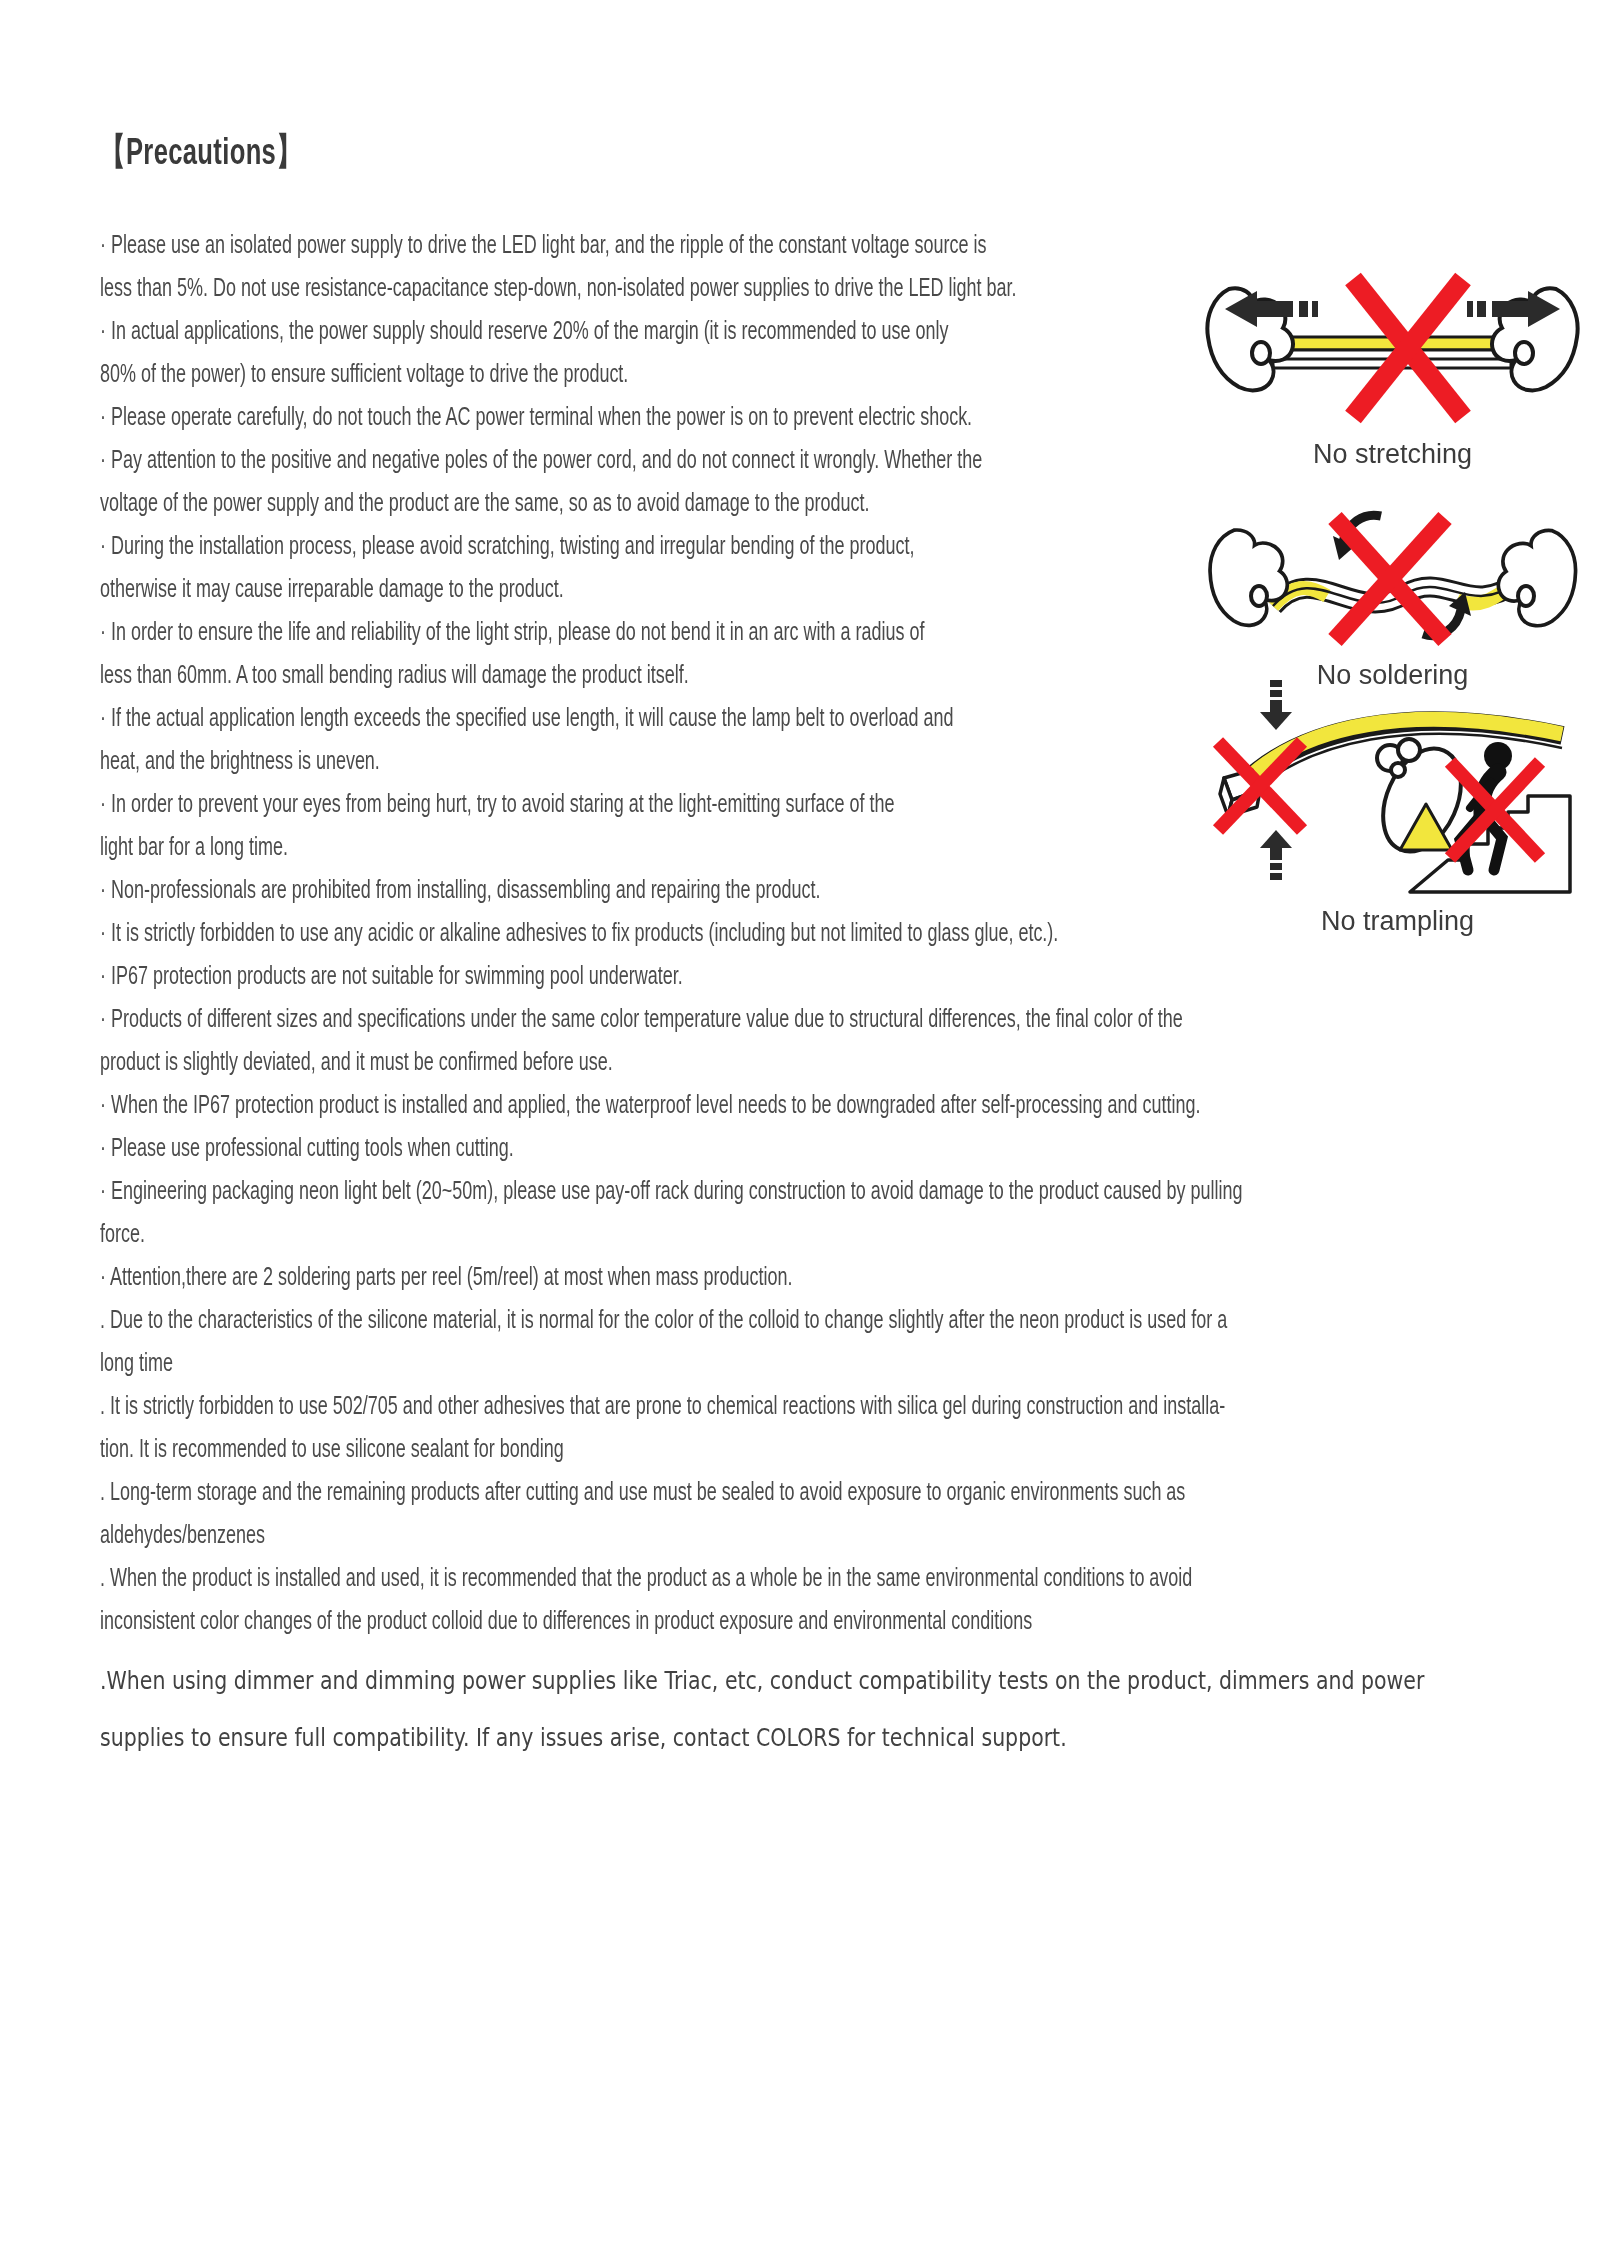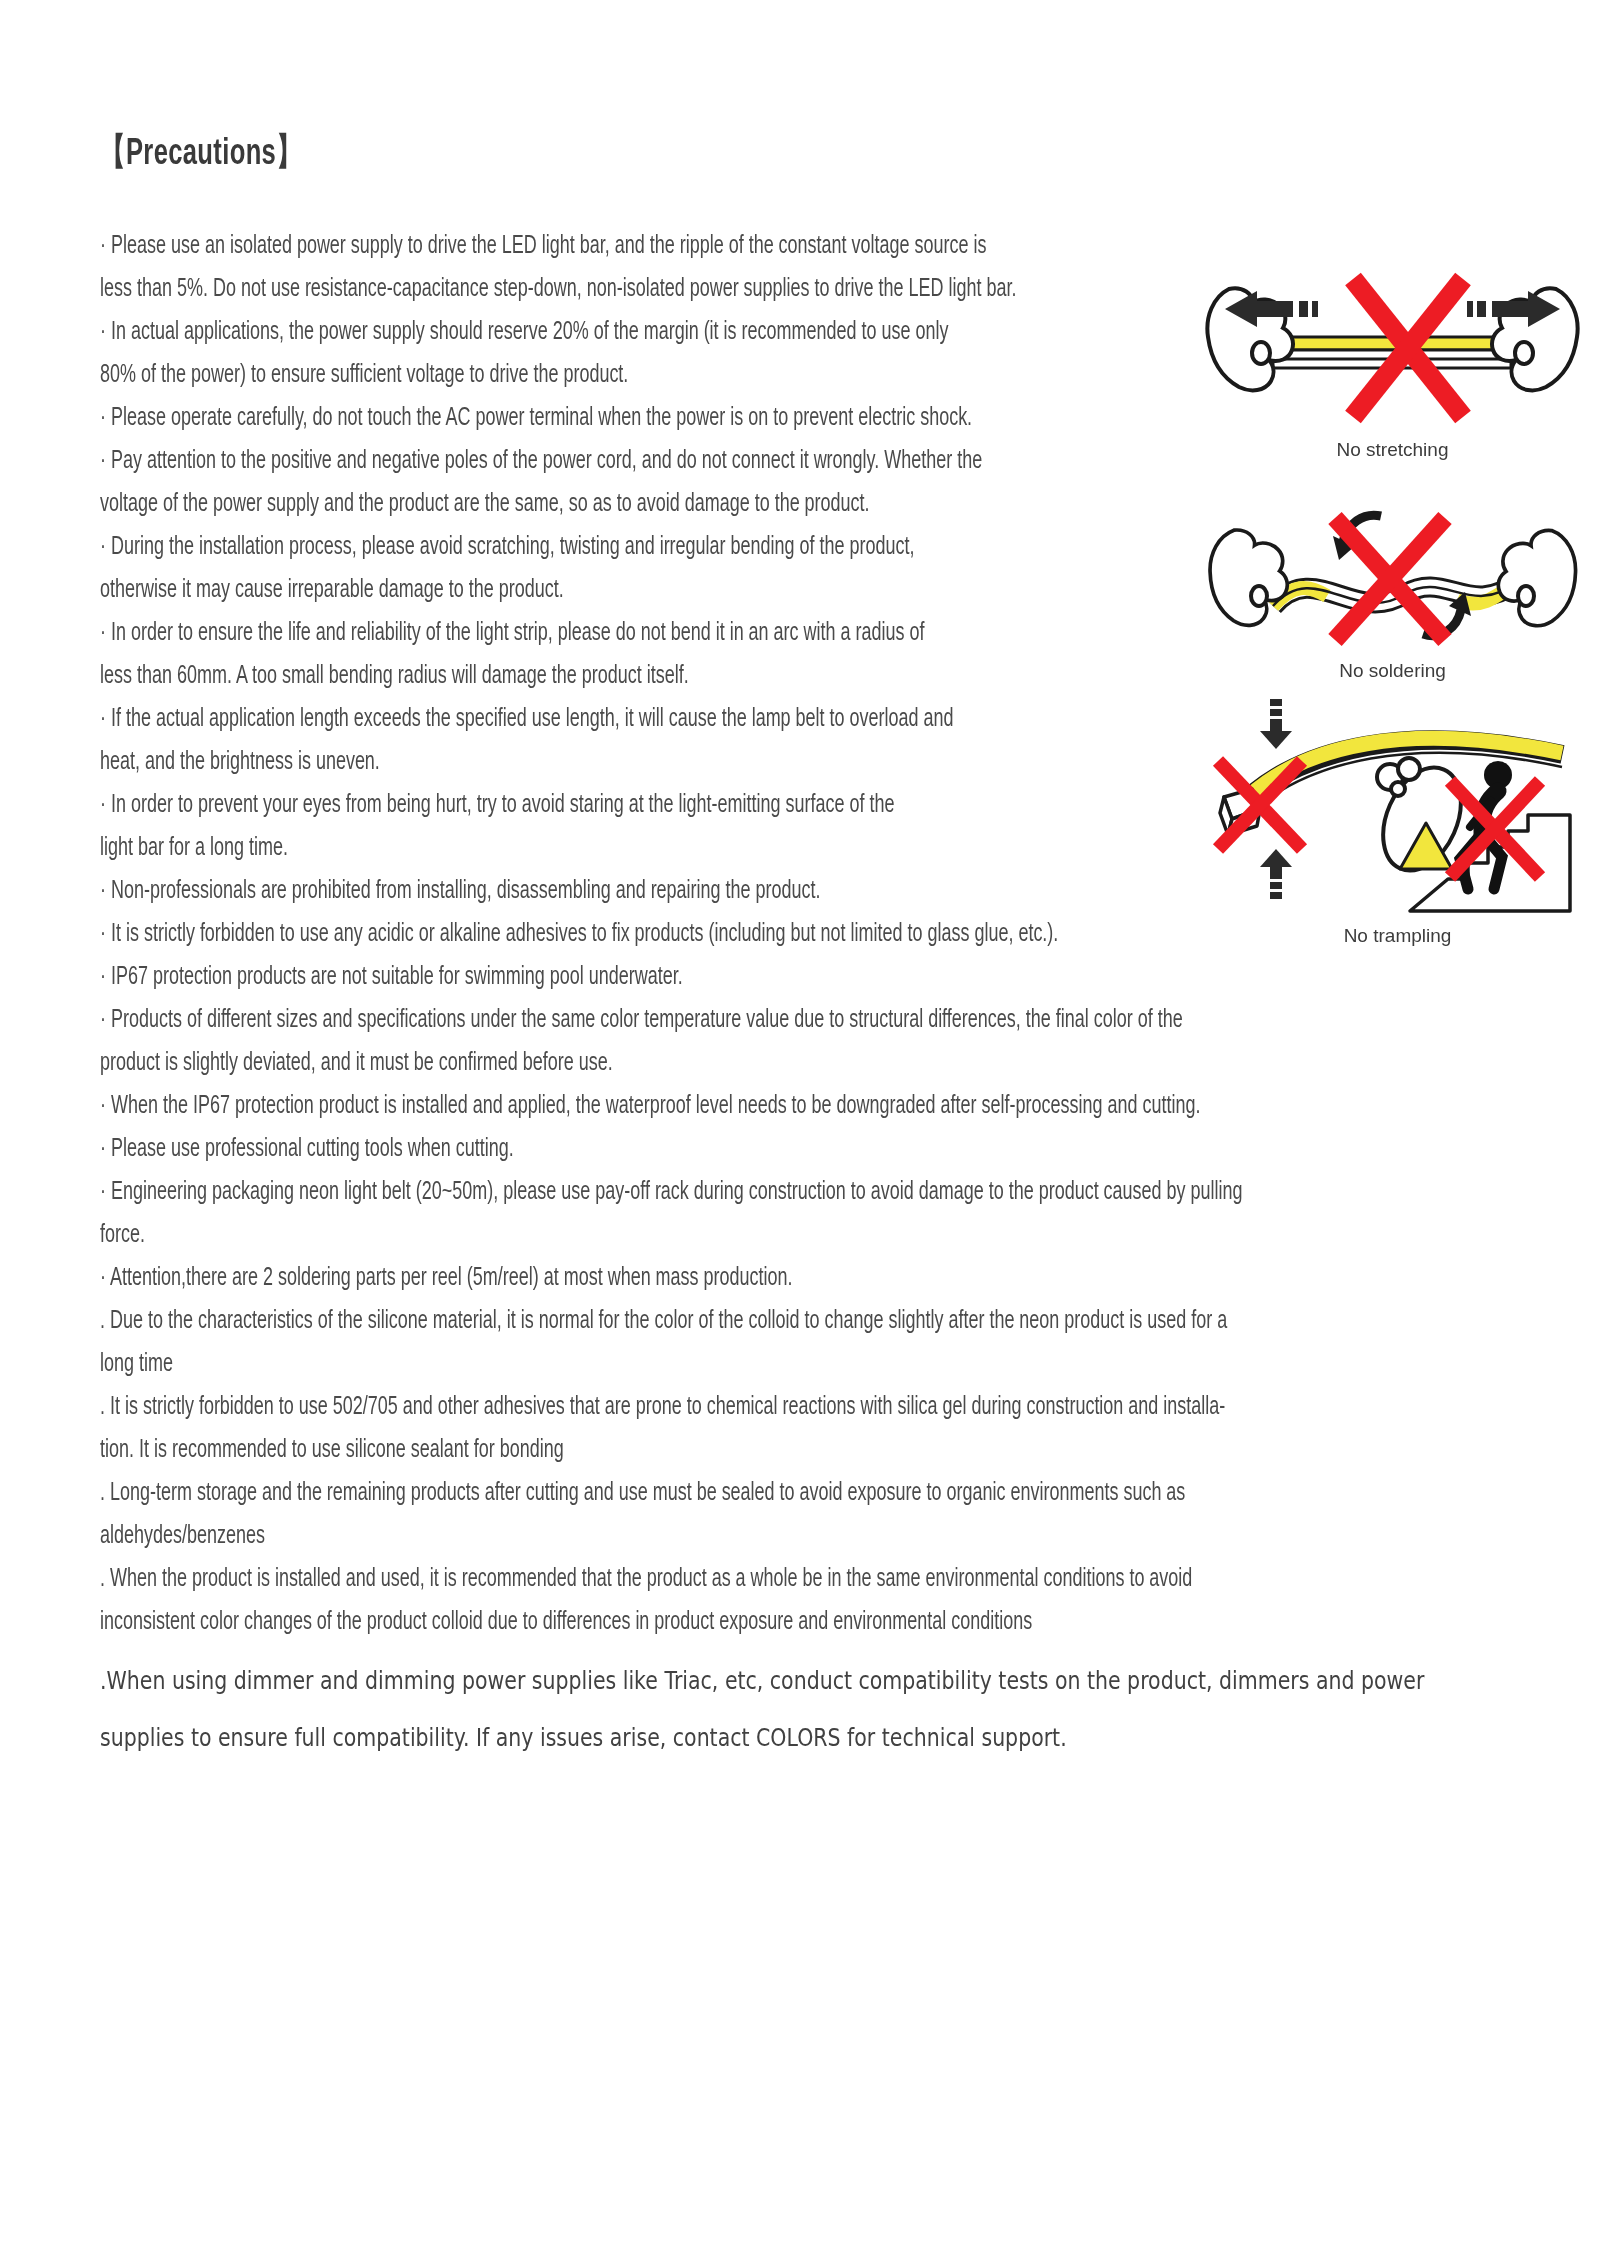--- a/index.html
+++ b/index.html
@@ -20,25 +20,25 @@
     margin:0;white-space:pre-line;font-size:26px;line-height:43px;color:#4a4a4a;
   }
   .final-note{
     position:absolute;left:100px;top:1652px;width:1700px;
     transform:scaleX(0.82);transform-origin:top left;
     margin:0;white-space:pre-line;
     font-family:"DejaVu Sans",sans-serif;font-size:25px;line-height:57px;color:#414141;
   }
   figure.illus{position:absolute;margin:0;text-align:center;}
   figure.illus figcaption{
-    font-size:19px;color:#3c3c3c;margin-top:8px;font-family:"Liberation Sans",sans-serif;
+    font-size:27px;color:#3c3c3c;margin-top:8px;font-family:"Liberation Sans",sans-serif;
   }
   #illus-1{left:1195px;top:253px;width:395px;}
   #illus-2{left:1195px;top:500px;width:395px;}
-  #illus-3{left:1210px;top:697px;width:375px;}
+  #illus-3{left:1210px;top:678px;width:375px;}
   svg{display:block;margin:0 auto;}
 </style>
 </head>
 <body>
 
 <div class="page">
 
   <div class="content">
     <h1>【Precautions】</h1>
     <p class="item">· Please use an isolated power supply to drive the LED light bar, and the ripple of the constant voltage source is

